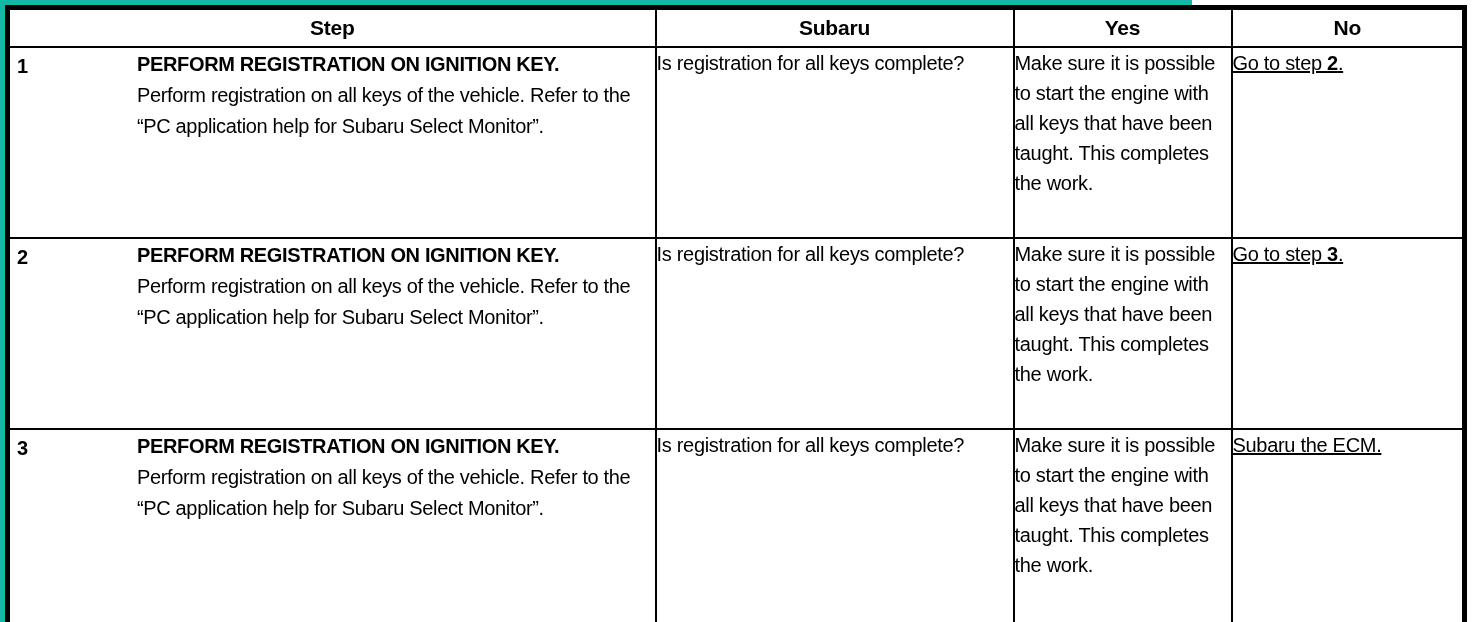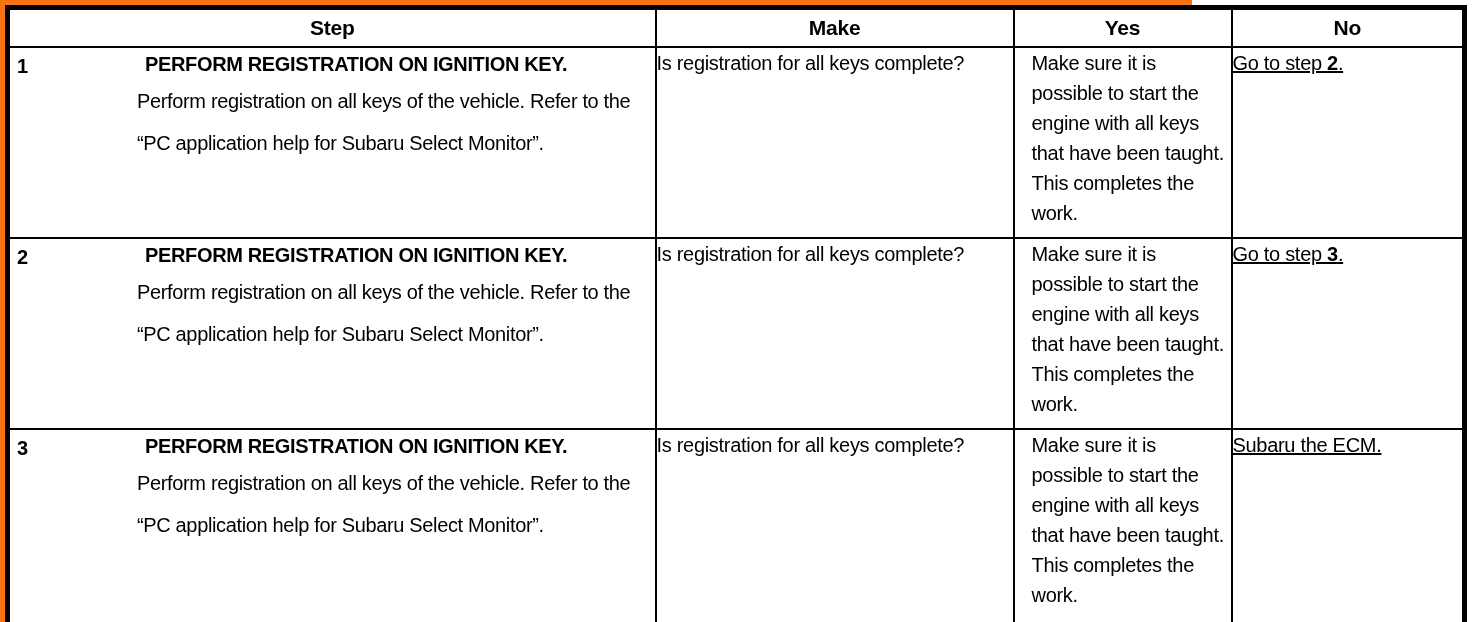--- a/index.html
+++ b/index.html
@@ -12,21 +12,21 @@
     height: 622px;
     font-family: "Liberation Sans", sans-serif;
     color: #000000;
     -webkit-font-smoothing: none;
   }
 
   .sheet {
     position: relative;
     width: 1192px;
     height: 622px;
-    background: #f97316;
+    background: #14b8a6;
     box-sizing: border-box;
   }
 
   .diag-table {
     position: absolute;
     left: 5px;
     top: 5px;
     width: 1462px;
     height: 612px;
     border-collapse: collapse;
@@ -85,63 +85,63 @@
   }
   .step-body {
     margin-left: 127px;
     margin-right: 4px;
   }
   .step-title {
     font-size: 20px;
     font-weight: bold;
     line-height: 31px;
     letter-spacing: -0.35px;
-    margin: 1px 0 0 8px;
+    margin: 1px 0 0 0;
     max-width: 470px;
   }
   .step-desc {
     font-size: 20px;
     font-weight: normal;
-    line-height: 42px;
+    line-height: 31px;
     letter-spacing: -0.35px;
     margin: 0;
     max-width: 500px;
   }
 
   .check-text,
   .yes-text,
   .no-text {
     font-size: 20px;
     line-height: 30px;
     letter-spacing: -0.3px;
     margin: 0;
   }
   .check-text { max-width: 348px; }
-  .yes-text   { max-width: 212px; padding-left: 17px; }
+  .yes-text   { max-width: 212px; }
   .no-text    { white-space: nowrap; text-decoration: underline; }
 
   .bold-num { font-weight: bold; }
 </style>
 </head>
 <body>
 
 <div class="sheet">
 
   <table class="diag-table">
     <colgroup>
       <col class="c-step">
       <col class="c-check">
       <col class="c-yes">
       <col class="c-no">
     </colgroup>
 
     <thead>
       <tr class="hdr-row">
         <th>Step</th>
-        <th>Make</th>
+        <th>Subaru</th>
         <th>Yes</th>
         <th>No</th>
       </tr>
     </thead>
 
     <tbody>
 
       <tr class="r1">
         <td class="step-cell">
           <span class="step-num">1</span>

